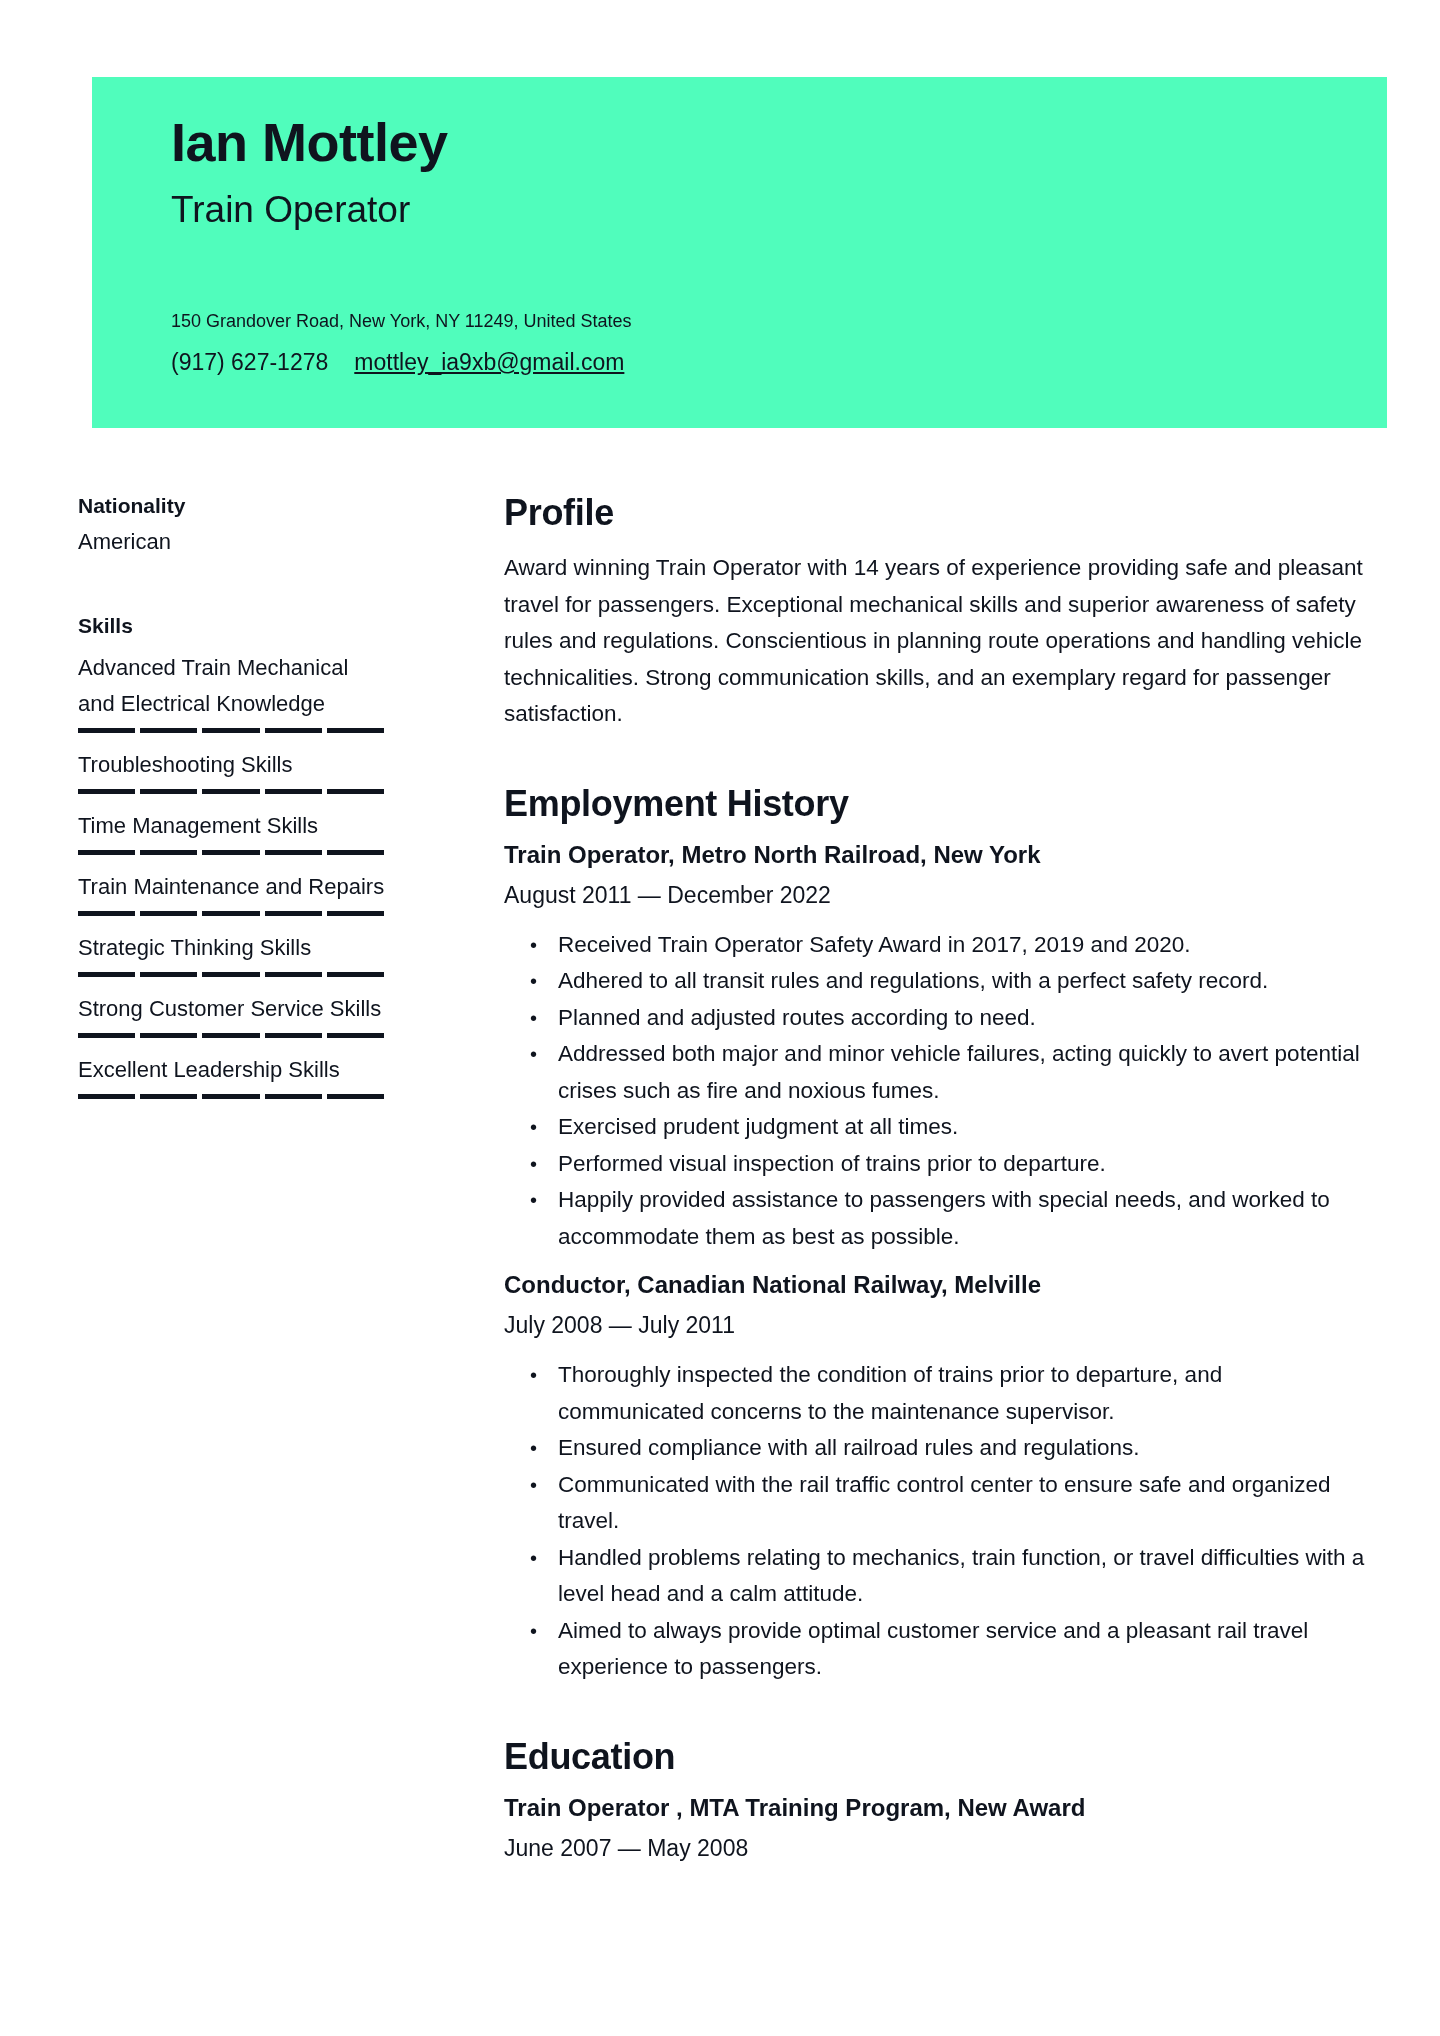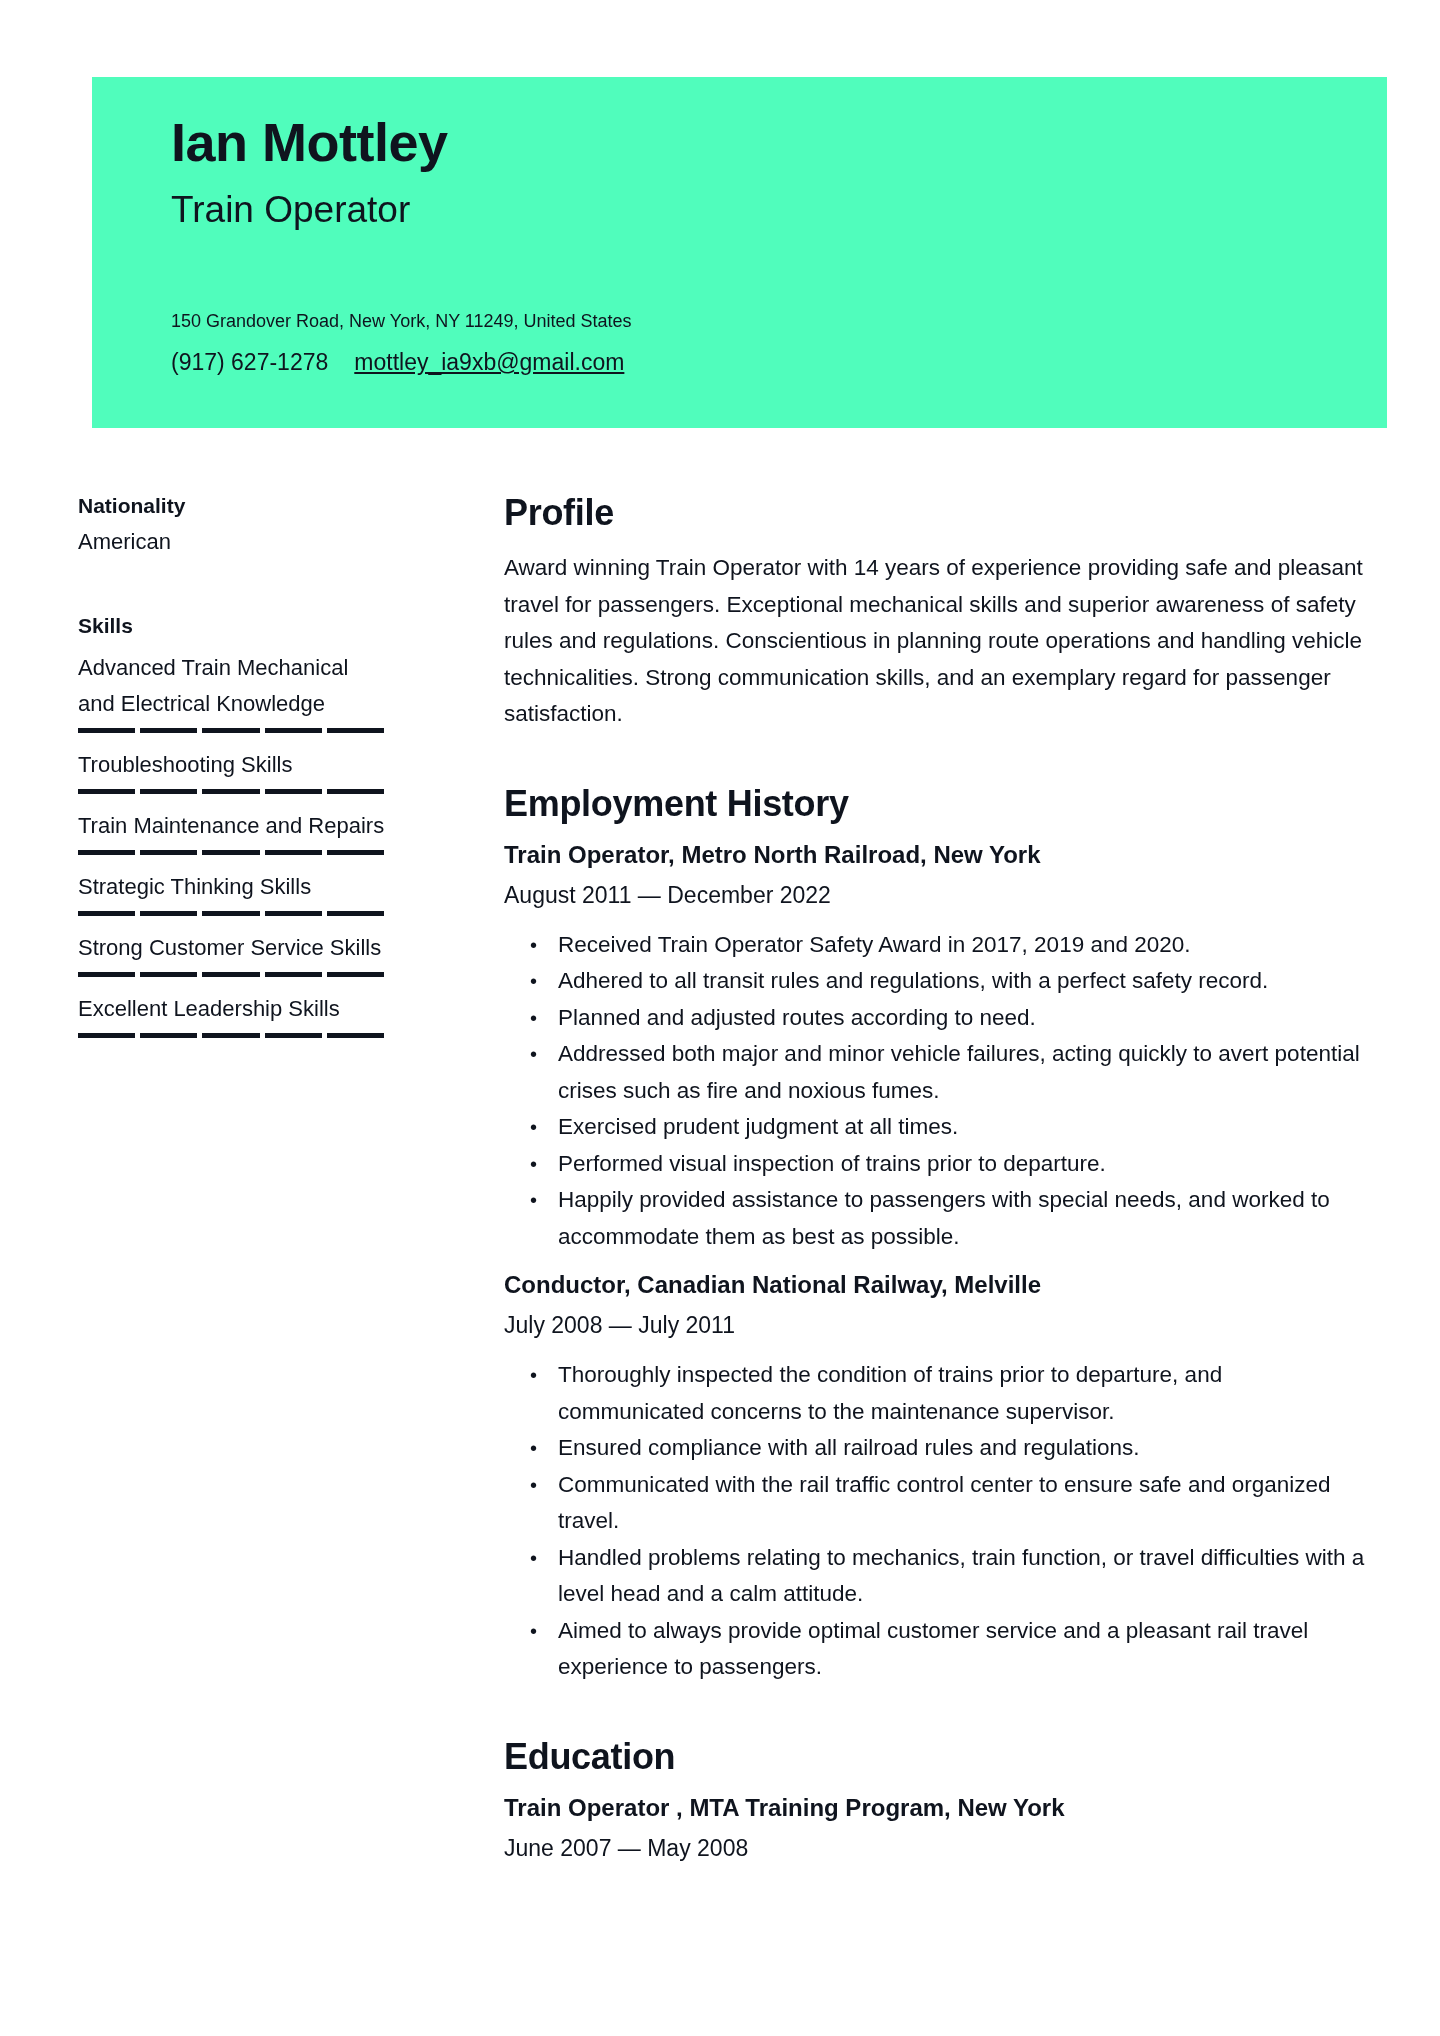--- a/index.html
+++ b/index.html
@@ -61,20 +61,30 @@
           <div class="skill-bar">
             <span></span>
             <span></span>
             <span></span>
             <span></span>
             <span></span>
           </div>
         </div>
         <div class="skill">
           <div class="skill-name">Troubleshooting Skills</div>
+          <div class="skill-bar">
+            <span></span>
+            <span></span>
+            <span></span>
+            <span></span>
+            <span></span>
+          </div>
+        </div>
+        <div class="skill">
+          <div class="skill-name">Time Management Skills</div>
           <div class="skill-bar">
             <span></span>
             <span></span>
             <span></span>
             <span></span>
             <span></span>
           </div>
         </div>
         <div class="skill">
           <div class="skill-name">Train Maintenance and Repairs</div>
@@ -153,18 +163,18 @@
             <li>Aimed to always provide optimal customer service and a pleasant rail travel experience to passengers.</li>
           </ul>
         </div>
       </div>
   </div>
 
   <div class="section">
     <div class="section-title">Education</div>
     <div id="edu-list">
         <div>
-          <div class="entry-title">Train Operator , MTA Training Program, New York</div>
+          <div class="entry-title">Train Operator , MTA Training Program, New Award</div>
           <div class="entry-date">June 2007 — May 2008</div>
         </div>
       </div>
   </div>
 </div>
 
 </body></html>

